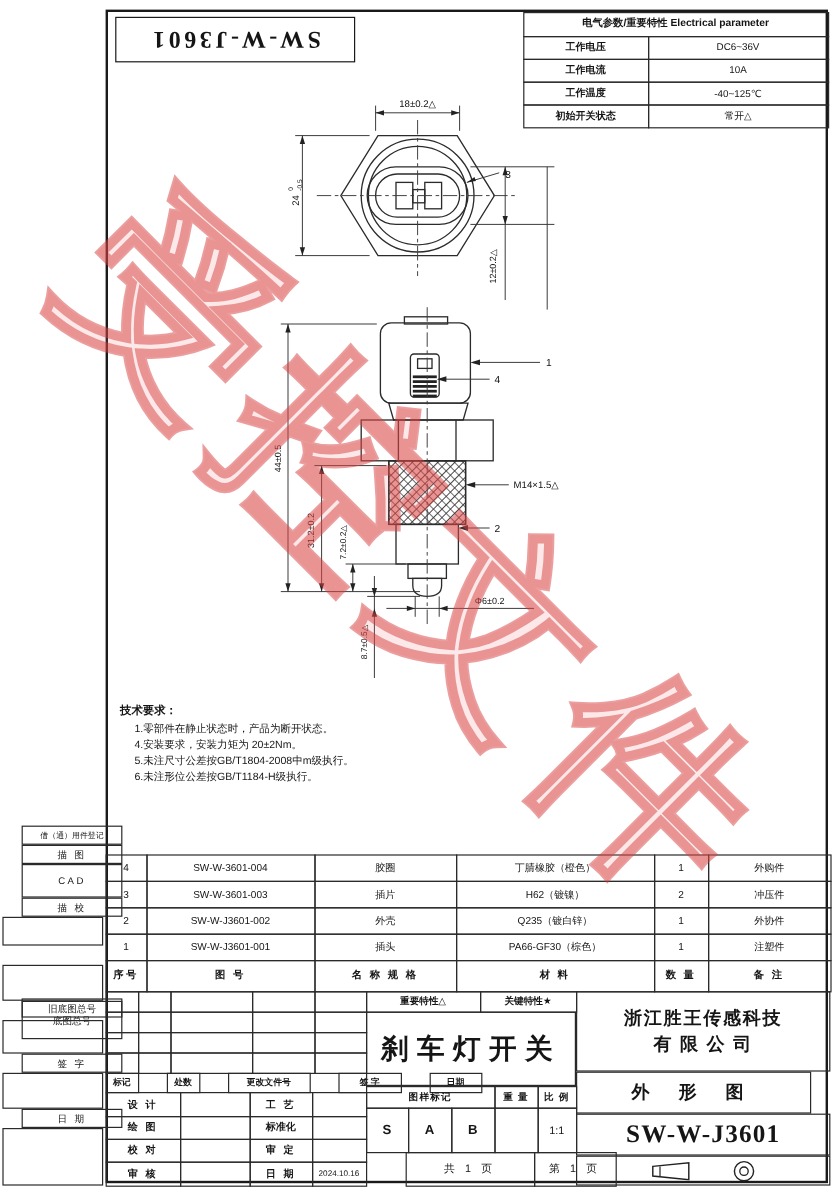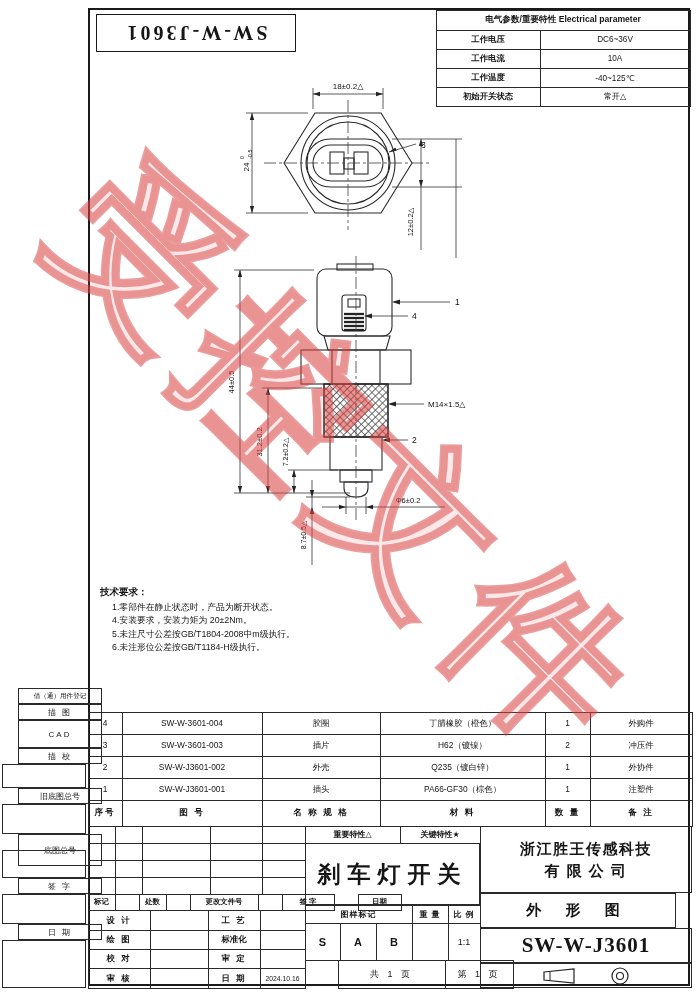--- a/index.html
+++ b/index.html
@@ -205,21 +205,21 @@
   <div class="note-line">4.安装要求，安装力矩为 20±2Nm。</div>
   <div class="note-line">5.未注尺寸公差按GB/T1804-2008中m级执行。</div>
   <div class="note-line">6.未注形位公差按GB/T1184-H级执行。</div>
 </div>
 
 <div class="abs cell margin-cell small" style="left:2px;top:688px;width:84px;height:16px;">借（通）用件登记</div>
 <div class="abs cell margin-cell" style="left:2px;top:704px;width:84px;height:16px;">描 图</div>
 <div class="abs cell margin-cell" style="left:2px;top:720px;width:84px;height:28px;">CAD</div>
 <div class="abs cell margin-cell" style="left:2px;top:748px;width:84px;height:16px;">描 校</div>
 <div class="abs cell" style="left:2px;top:764px;width:84px;height:24px;"></div>
-<div class="abs cell margin-cell" style="left:2px;top:788px;width:84px;height:16px;letter-spacing:0;">旧底图总号</div>
+<div class="abs cell margin-cell" style="left:2px;top:832px;width:84px;height:16px;letter-spacing:0;">旧底图总号</div>
 <div class="abs cell" style="left:2px;top:804px;width:84px;height:30px;"></div>
 <div class="abs cell margin-cell" style="left:2px;top:834px;width:84px;height:32px;letter-spacing:0;">底图总号</div>
 <div class="abs cell" style="left:2px;top:850px;width:84px;height:28px;"></div>
 <div class="abs cell margin-cell" style="left:2px;top:878px;width:84px;height:16px;">签 字</div>
 <div class="abs cell" style="left:2px;top:894px;width:84px;height:30px;"></div>
 <div class="abs cell margin-cell" style="left:2px;top:924px;width:84px;height:16px;">日 期</div>
 <div class="abs cell" style="left:2px;top:940px;width:84px;height:48px;"></div>
 
 <div class="abs grid" style="left:88px;top:712px;width:604px;grid-template-columns:34px 140px 118px 165px 45px 102px;grid-template-rows:22px 22px 22px 22px 26px;">
   <div class="cell bom-cell">4</div>

